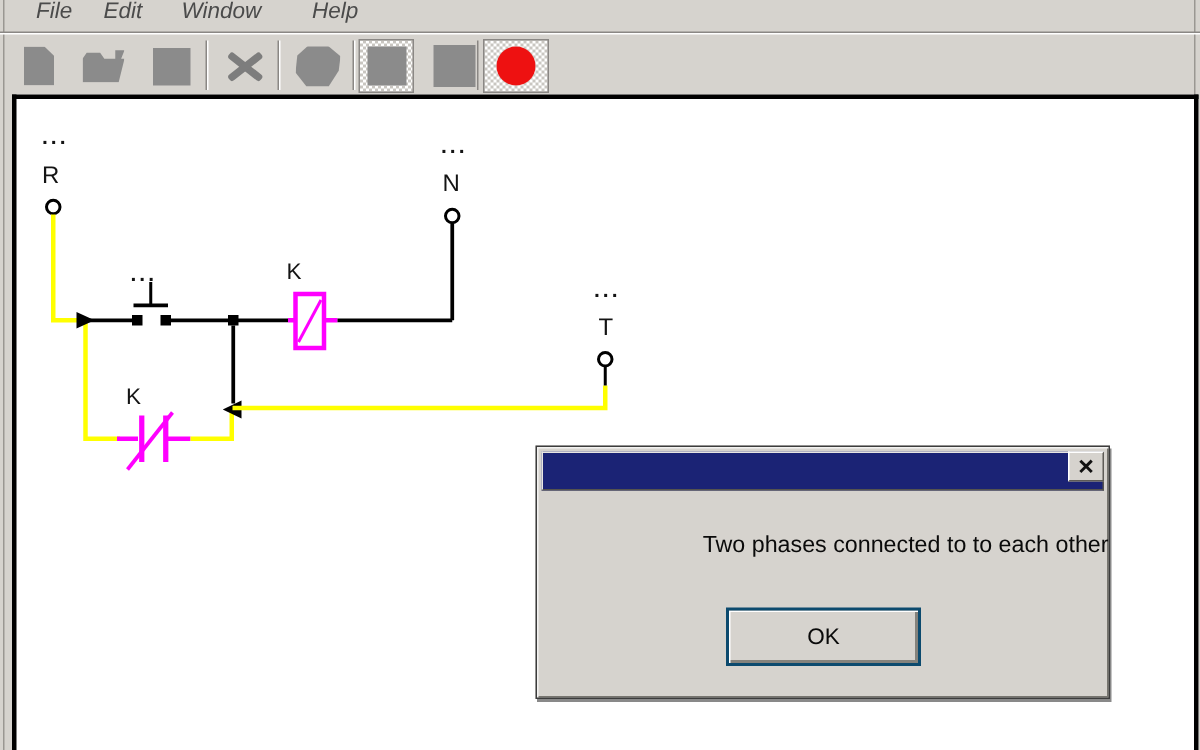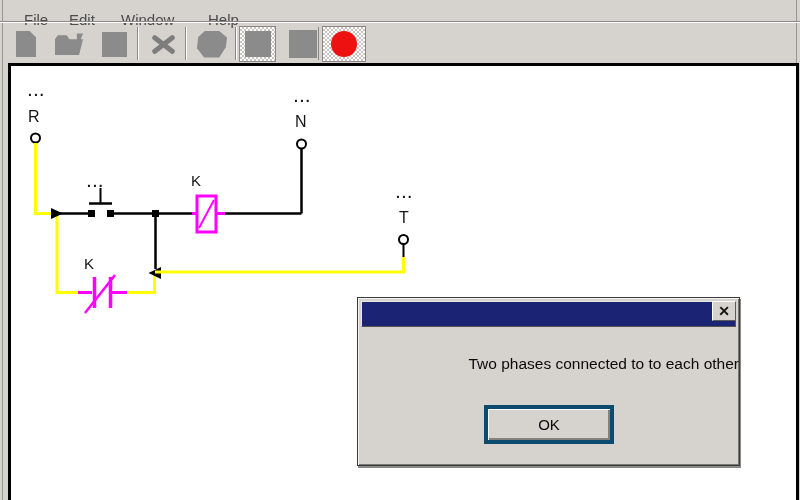--- a/index.html
+++ b/index.html
@@ -5,21 +5,21 @@
   * { margin:0; padding:0; box-sizing:border-box; }
   html,body { width:800px; height:500px; overflow:hidden; }
   body { font-family:"Liberation Sans", sans-serif; }
   #app { position:relative; width:800px; height:500px; background:#d6d3ce; overflow:hidden; }
 
   
   .frame-line-left  { position:absolute; left:2px; top:0; width:1px; height:500px; background:#9a9792; }
   .frame-line-right { position:absolute; right:3px; top:0; width:1px; height:63px; background:#9a9792; }
 
   
-  #menubar { position:absolute; left:8px; top:12px; right:8px; height:21px; overflow:hidden; }
+  #menubar { position:absolute; left:8px; top:0; right:8px; height:21px; overflow:hidden;font-style:italic; }
   .menu-item { position:absolute; top:-4px; font-size:15px; line-height:24px; color:#4b4b4b; padding:0 4px; cursor:default; }
   #menu-sep-dark  { position:absolute; left:0; top:21px; width:800px; height:1px; background:#8a8784; }
   #menu-sep-light { position:absolute; left:0; top:22px; width:800px; height:1px; background:#ffffff; }
 
   
   #toolbar { position:absolute; left:0; top:23px; width:800px; height:40px; }
   .tbtn { position:absolute; top:3px; width:34px; height:36px; display:flex; align-items:center; justify-content:center; }
   .tsep-d { position:absolute; top:4px; width:1px; height:33px; background:#8a8784; }
   .tsep-l { position:absolute; top:4px; width:1px; height:33px; background:#ffffff; }
   .hatch { background:conic-gradient(#c9c6c1 25%, #ffffff 0 50%, #c9c6c1 0 75%, #ffffff 0); background-size:4px 4px; border:1px solid #8a8784; }
@@ -43,21 +43,21 @@
   
   #dialog { position:absolute; left:357px; top:297px; width:383px; height:169px; background:#d6d3ce;
             border:1px solid #3c3c3c;
             box-shadow: inset 1px 1px 0 #f4f3f1, inset -1px -1px 0 #77756f, 1px 2px 0 rgba(40,40,40,.55); }
   #dialog-titlebar { position:absolute; left:3px; top:3px; width:375px; height:26px; background:#1b2375; border:1px solid #e8e6e2; border-right-color:#55534e; border-bottom-color:#55534e; }
   #dialog-close { position:absolute; right:3px; top:3px; width:24px; height:20px; background:#d6d3ce;
                   border:1px solid #ffffff; border-right-color:#5d5b56; border-bottom-color:#5d5b56;
                   font-size:14px; font-weight:bold; color:#111; text-align:center; line-height:18px; cursor:default; }
   #dialog-message { position:absolute; left:0; top:57px; width:100%; text-align:right; font-size:15.5px; color:#0a0a0a; }
   #ok-button { position:absolute; left:126px; top:107px; width:130px; height:39px; background:#d6d3ce;
-               border:4px solid #0c4a6e;
+               border:2px solid #0c4a6e;
                box-shadow: inset 1px 1px 0 #ffffff, inset -2px -2px 0 #84827c;
                font-size:15px; color:#0a0a0a; display:flex; align-items:center; justify-content:center; cursor:default; }
 </style>
 </head>
 <body>
 
 <div id="app">
 
   <div class="frame-line-left"></div>
   <div class="frame-line-right"></div>

